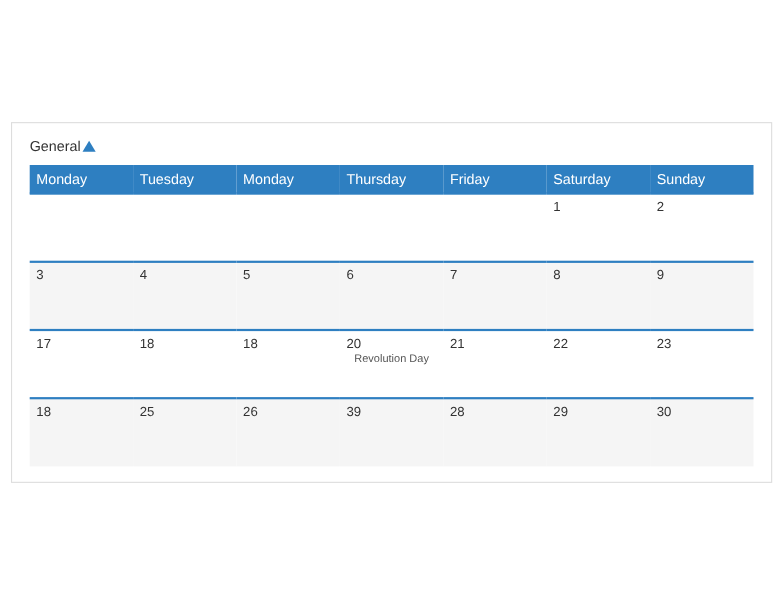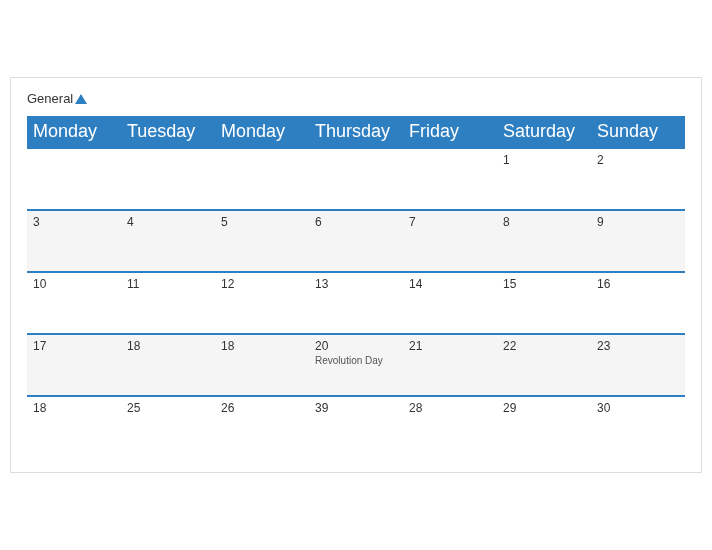--- a/index.html
+++ b/index.html
@@ -65,21 +65,21 @@
       font-size: 13px;
       color: #333;
     }
     .calendar-grid {
       width: 100%;
       border-collapse: collapse;
     }
     .calendar-grid thead tr th {
       background: #2e7fc1;
       color: #fff;
-      font-size: 18px;
+      font-size: 13px;
       font-weight: normal;
       padding: 5px 6px;
       text-align: left;
       border: none;
     }
     .calendar-grid tbody tr {
       height: 62px;
     }
     .calendar-grid tbody tr td {
       vertical-align: top;
@@ -96,20 +96,21 @@
     .day-number {
       font-size: 12px;
       color: #333;
       display: block;
     }
     .holiday-label {
       font-size: 10px;
       color: #555;
       display: block;
       margin-top: 2px;
+      text-align: center;
     }
   </style>
 </head>
 <body>
 
 <div class="calendar-wrapper">
   <div class="calendar-header">
     <div class="logo-area">
       <span class="logo-text">
         General<span class="logo-triangle"></span>
@@ -164,43 +165,20 @@
           </td>
           <td>
             <span class="day-number">8</span>
           </td>
           <td>
             <span class="day-number">9</span>
           </td>
         </tr>
         <tr>
           <td>
-            <span class="day-number">10</span>
-          </td>
-          <td>
-            <span class="day-number">11</span>
-          </td>
-          <td>
-            <span class="day-number">12</span>
-          </td>
-          <td>
-            <span class="day-number">13</span>
-          </td>
-          <td>
-            <span class="day-number">14</span>
-          </td>
-          <td>
-            <span class="day-number">15</span>
-          </td>
-          <td>
-            <span class="day-number">16</span>
-          </td>
-        </tr>
-        <tr>
-          <td>
             <span class="day-number">17</span>
           </td>
           <td>
             <span class="day-number">18</span>
           </td>
           <td>
             <span class="day-number">18</span>
           </td>
           <td>
             <span class="day-number">20</span>

